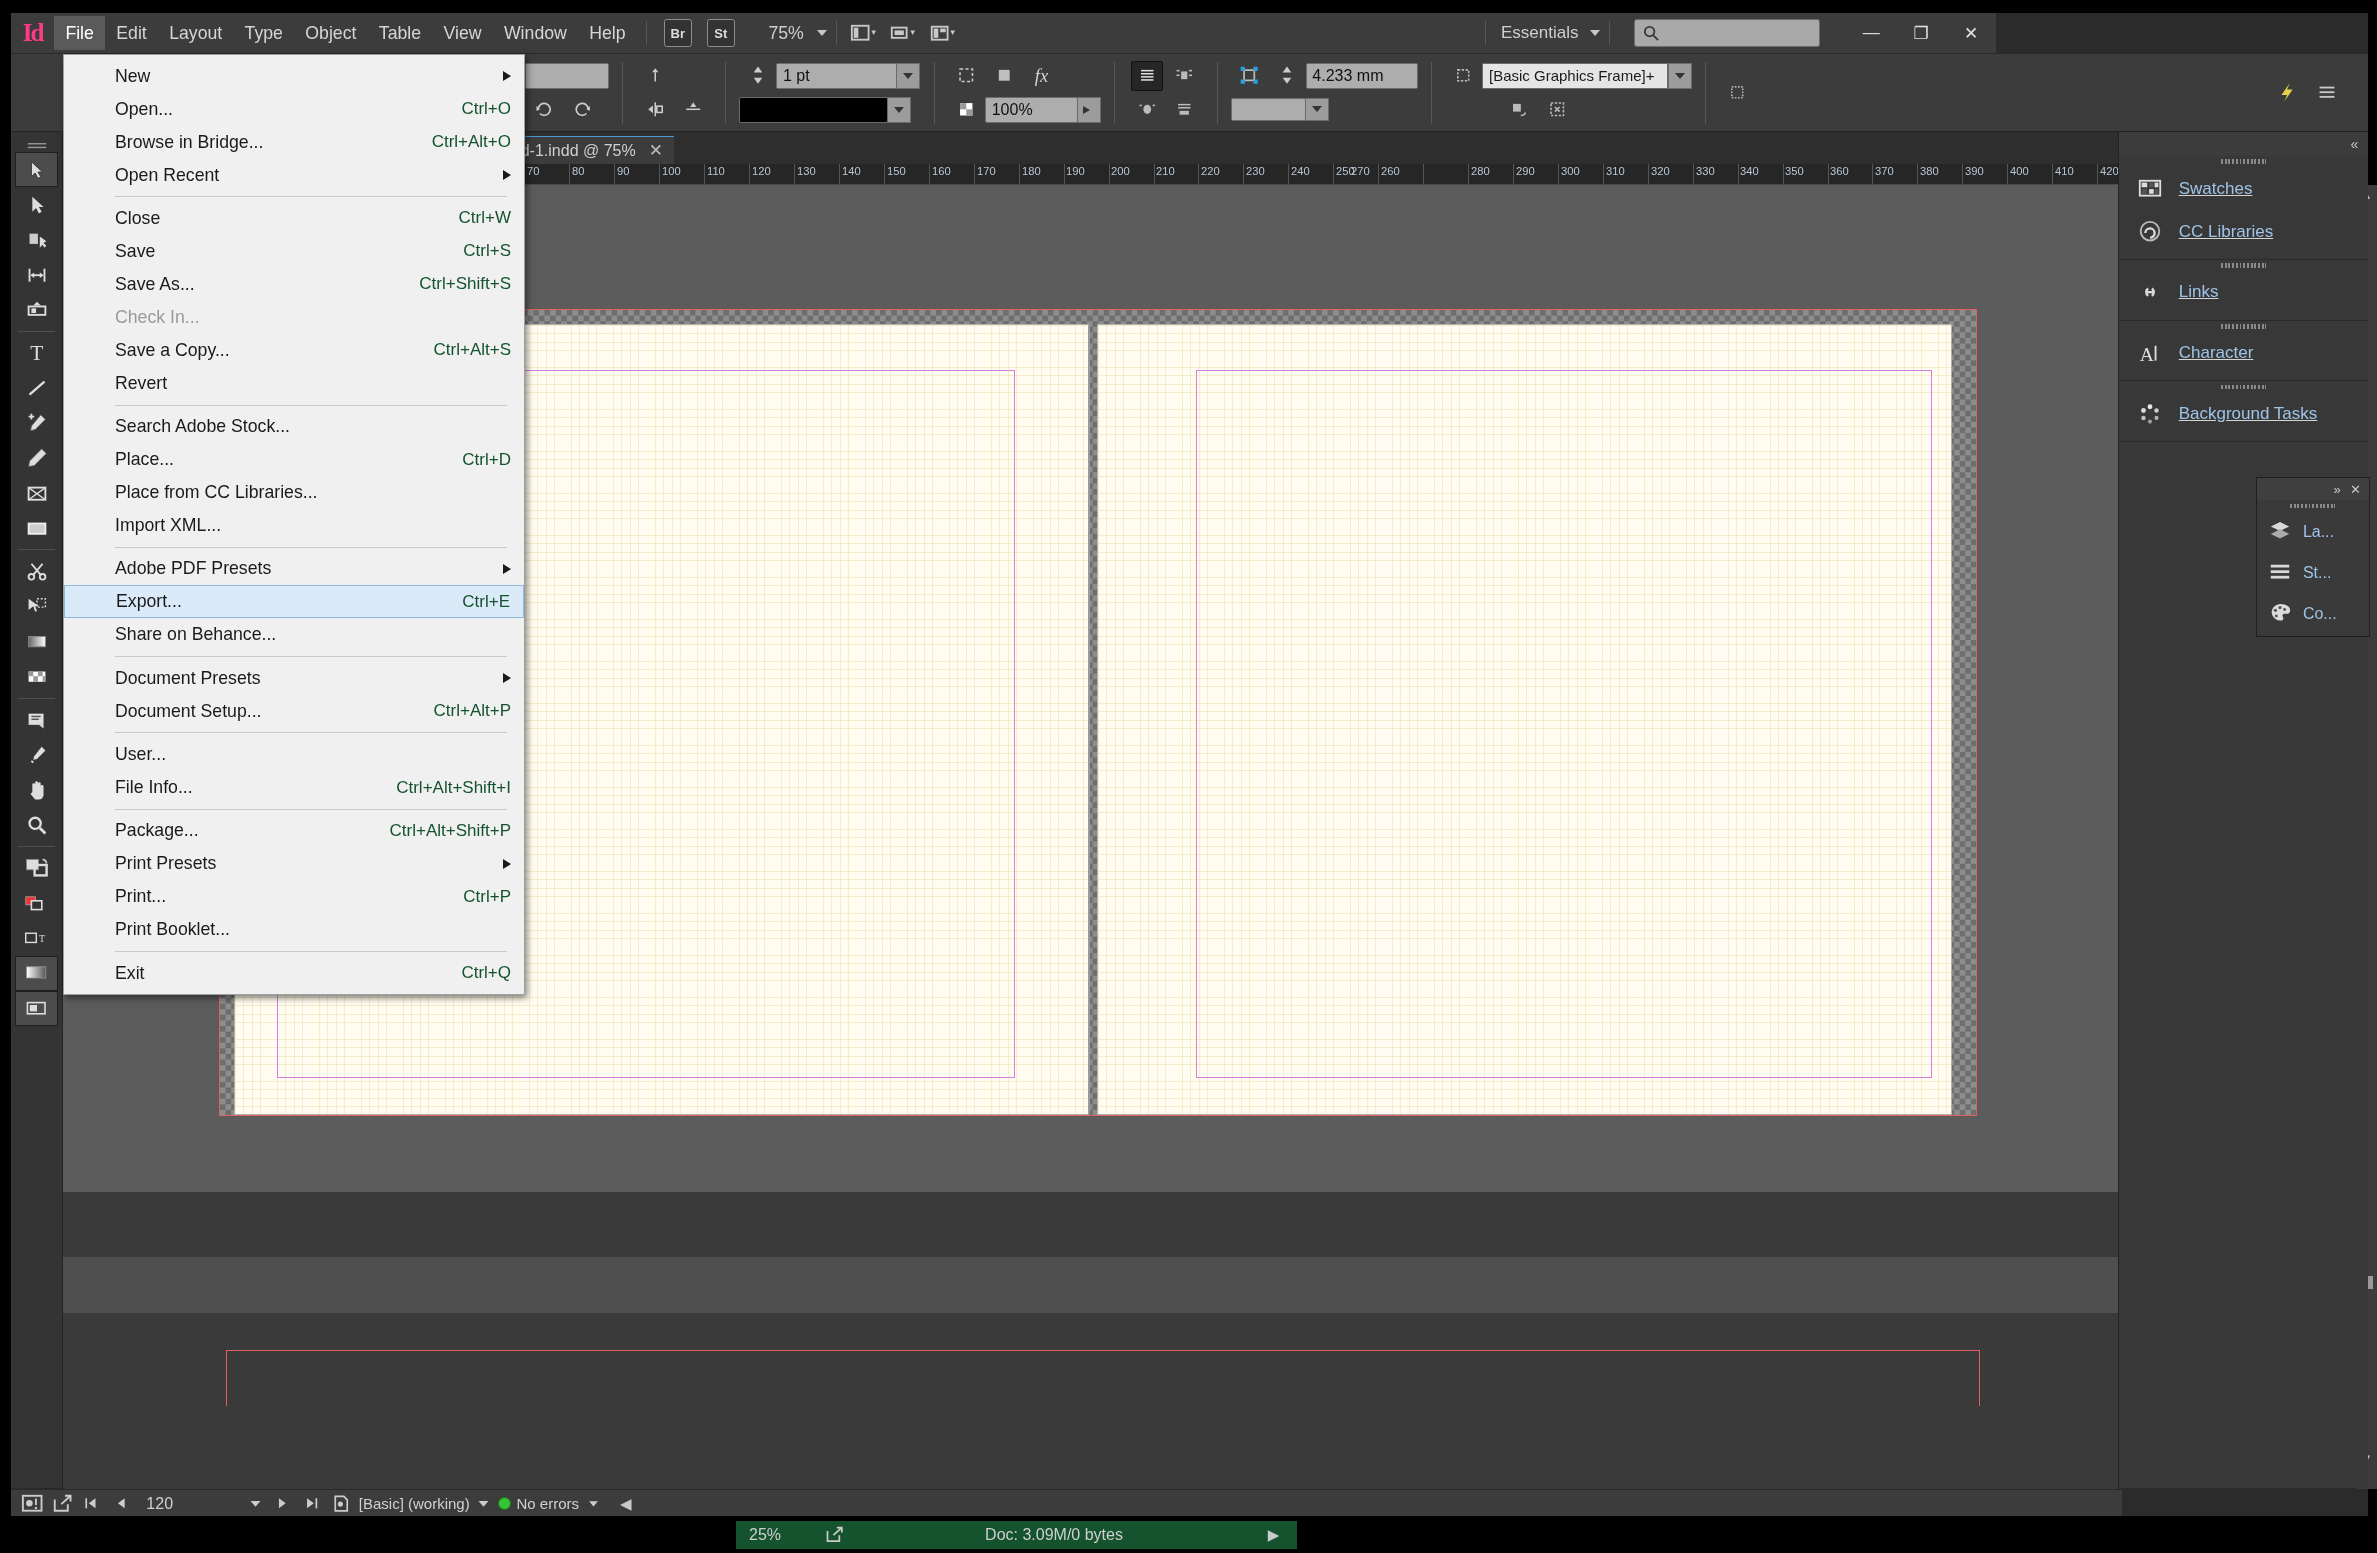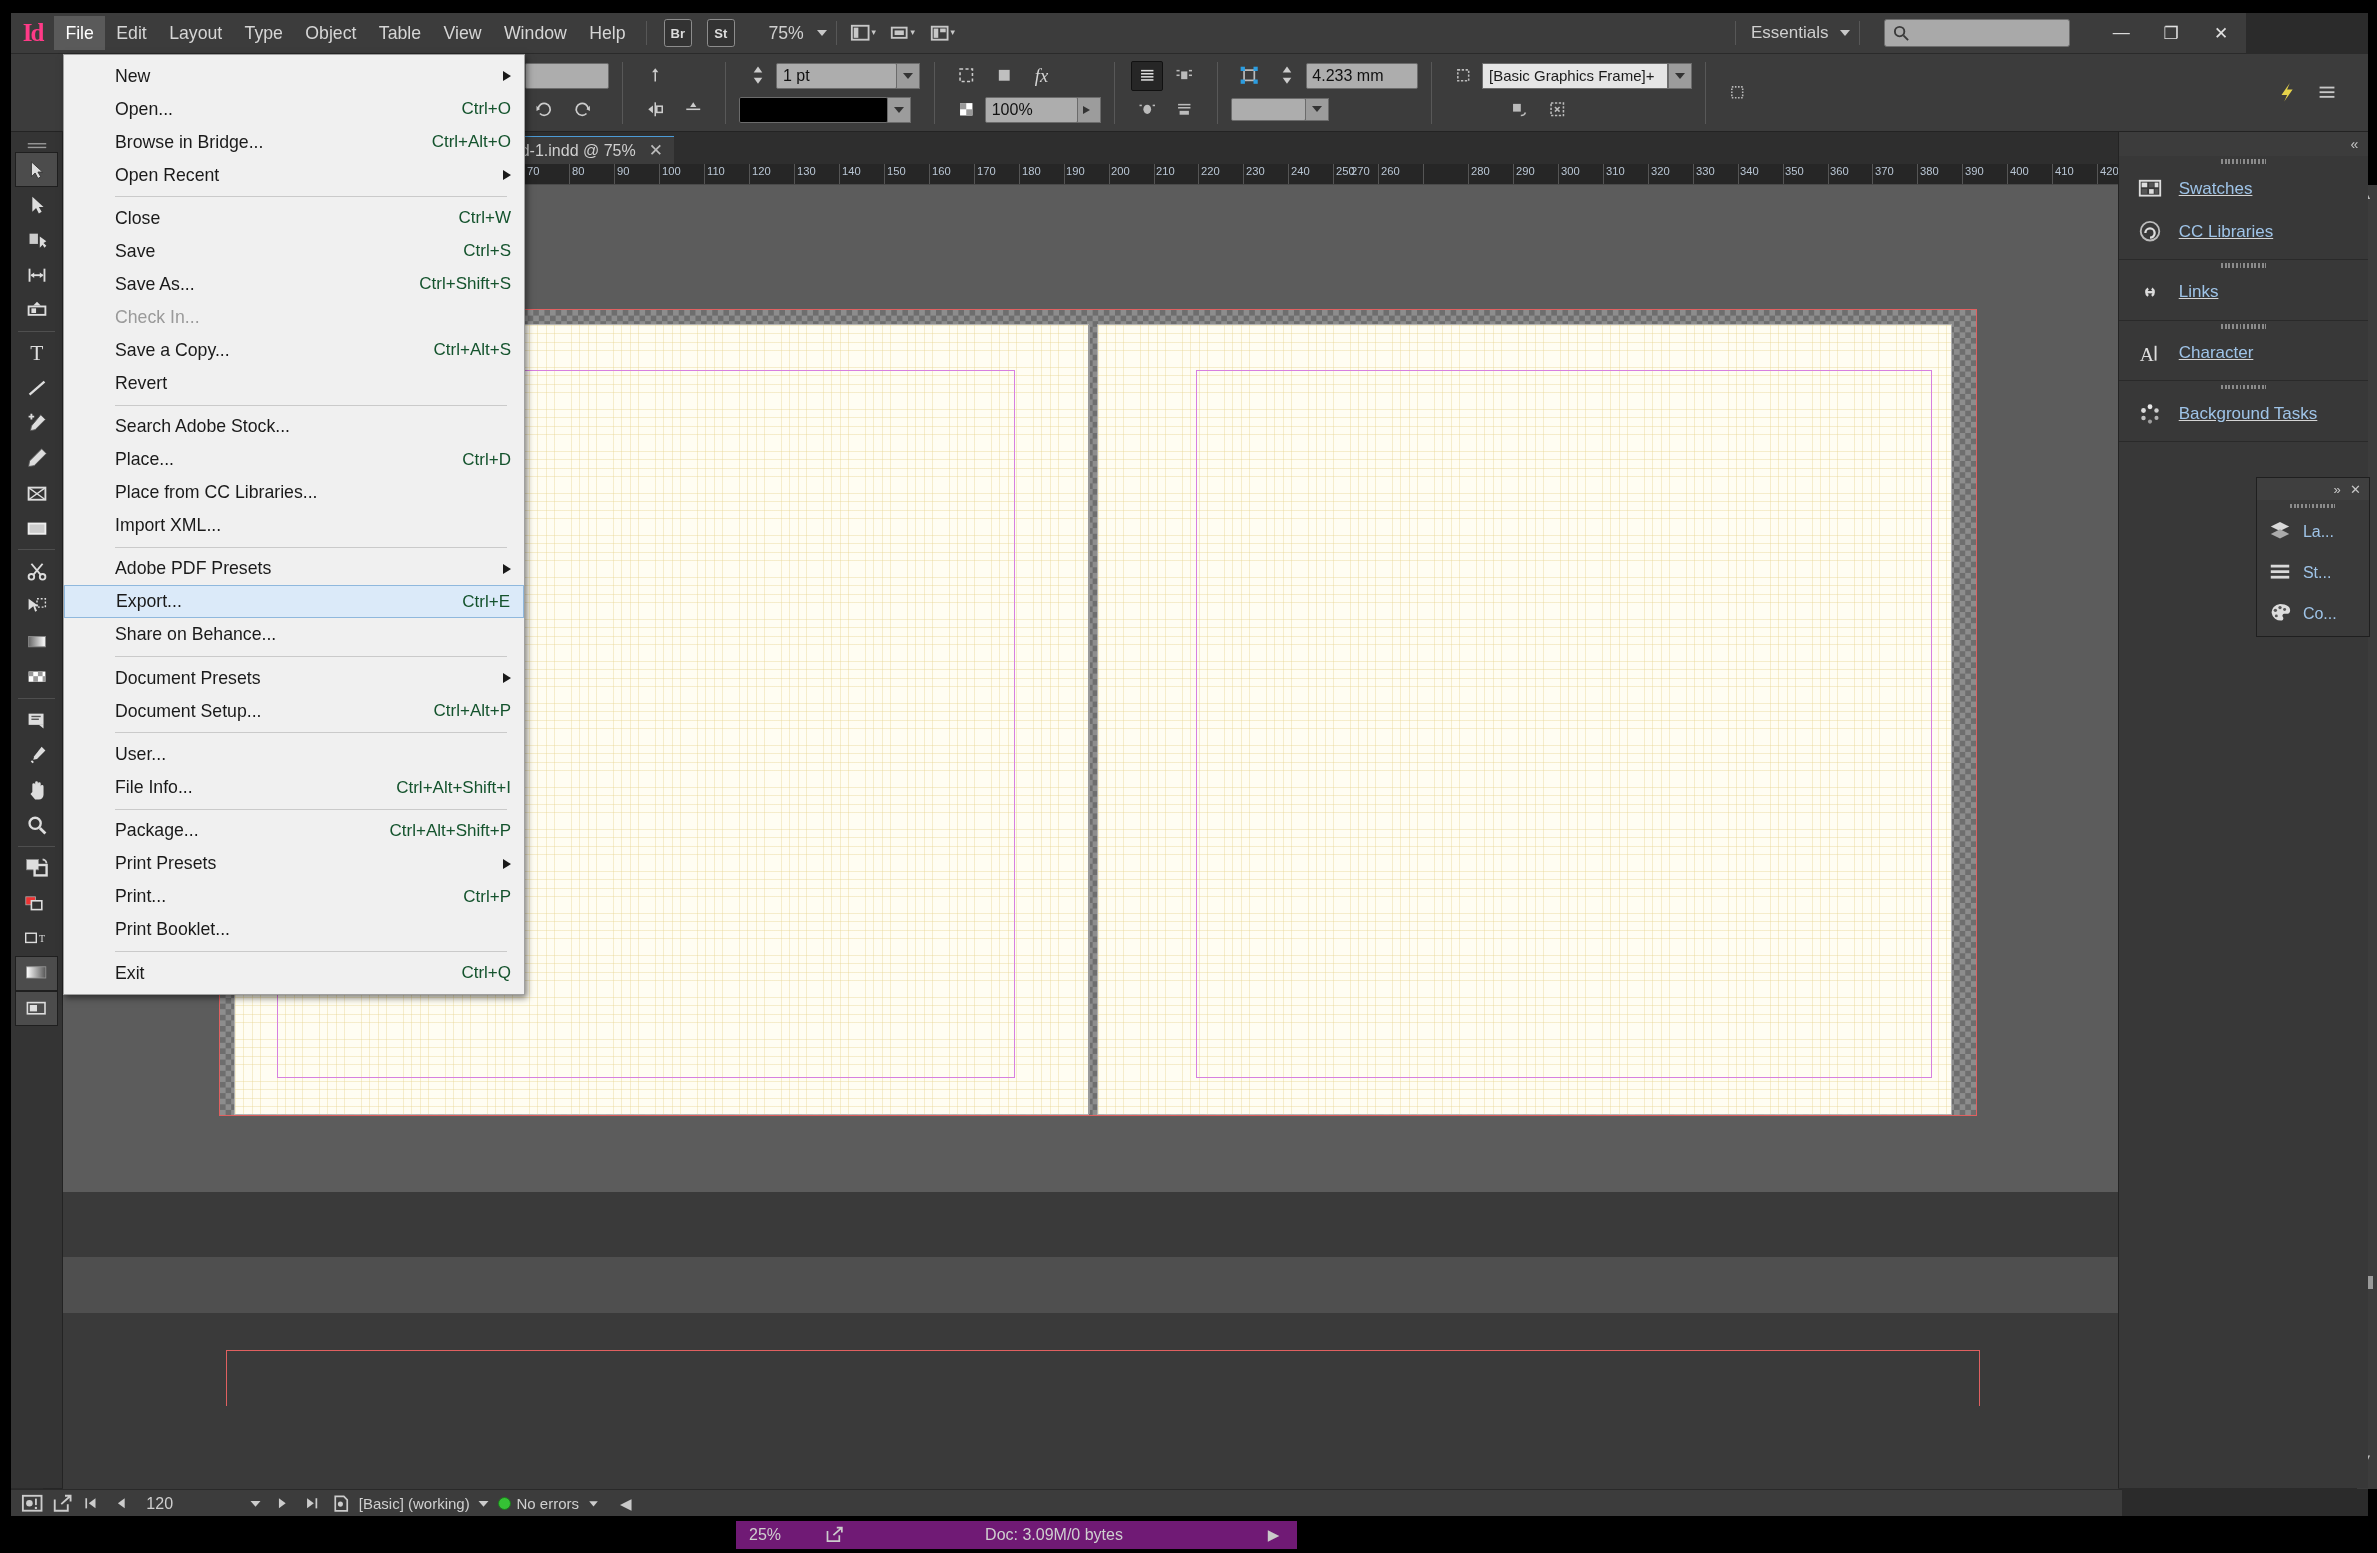--- a/index.html
+++ b/index.html
@@ -17,21 +17,21 @@
   }
 
   
   .outer-top { position:absolute; left:0; top:0; width:2377px; height:13px; background:#000; }
   .outer-left { position:absolute; left:0; top:0; width:11.2px; height:1553px; background:#000; }
   .outer-right { position:absolute; right:0; top:0; width:9.3px; height:1553px; background:#000; }
   .outer-bottom { position:absolute; left:0; bottom:0; width:2377px; height:37px; background:#000; }
 
   
   .menubar {
-    position:absolute; left:11.2px; top:13px; width:2235px; height:41px;
+    position:absolute; left:11.2px; top:13px; width:1985px; height:41px;
     background:#3c3c3c; display:flex; align-items:center;
     border-bottom:0.9px solid #2a2a2a;
   }
   .id-logo {
     width:43px; height:41px; display:flex; align-items:center; justify-content:center;
     color:#ff3a87; font-weight:bold; font-size:25px; letter-spacing:-1.9px;
     font-family:"Liberation Serif", serif;
   }
   .menu-item {
     padding:6.5px 11.2px; font-size:17.7px; color:#d6d6d6; cursor:default; white-space:nowrap;
@@ -200,21 +200,21 @@
   .pagefield { width:103px; height:20.5px; display:flex; align-items:center; padding-left:7.5px;
                color:#cfcfcf; font-size:16px; }
   .sb-dd { width:17px; height:18.6px; display:flex; align-items:center; justify-content:center; }
   .sb-text { font-size:15px; color:#d0d0d0; white-space:nowrap; }
   .green-dot { width:13px;height:13px;border-radius:50%; background:#35c235; border:0.9px solid #1c7a1c; }
 
   .bottombar {
     position:absolute; left:736px; bottom:0; width:1641px; height:37px;
     background:#000; display:flex; align-items:center;
   }
-  .bb-inner { display:flex; align-items:center; height:28px; background:#701a75; }
+  .bb-inner { display:flex; align-items:center; height:28px; background:#14532d; }
   .bb-zoom { width:75px; padding-left:13px; color:#cfcfcf; font-size:16px; }
   .bb-ico { width:47px; display:flex; align-items:center; justify-content:center; }
   .bb-doc { width:392px; text-align:center; color:#cfcfcf; font-size:16px; }
   .bb-play { width:47px; display:flex; align-items:center; justify-content:center; color:#c9c9c9; }
 
   
   .filemenu {
     position:absolute; left:63px; top:54px; width:462px;
     background:#f0f0f0; border:0.9px solid #a0a0a0; z-index:50;
     padding:4.7px 0; box-shadow:1.9px 2.8px 6.5px rgba(0,0,0,.5);

